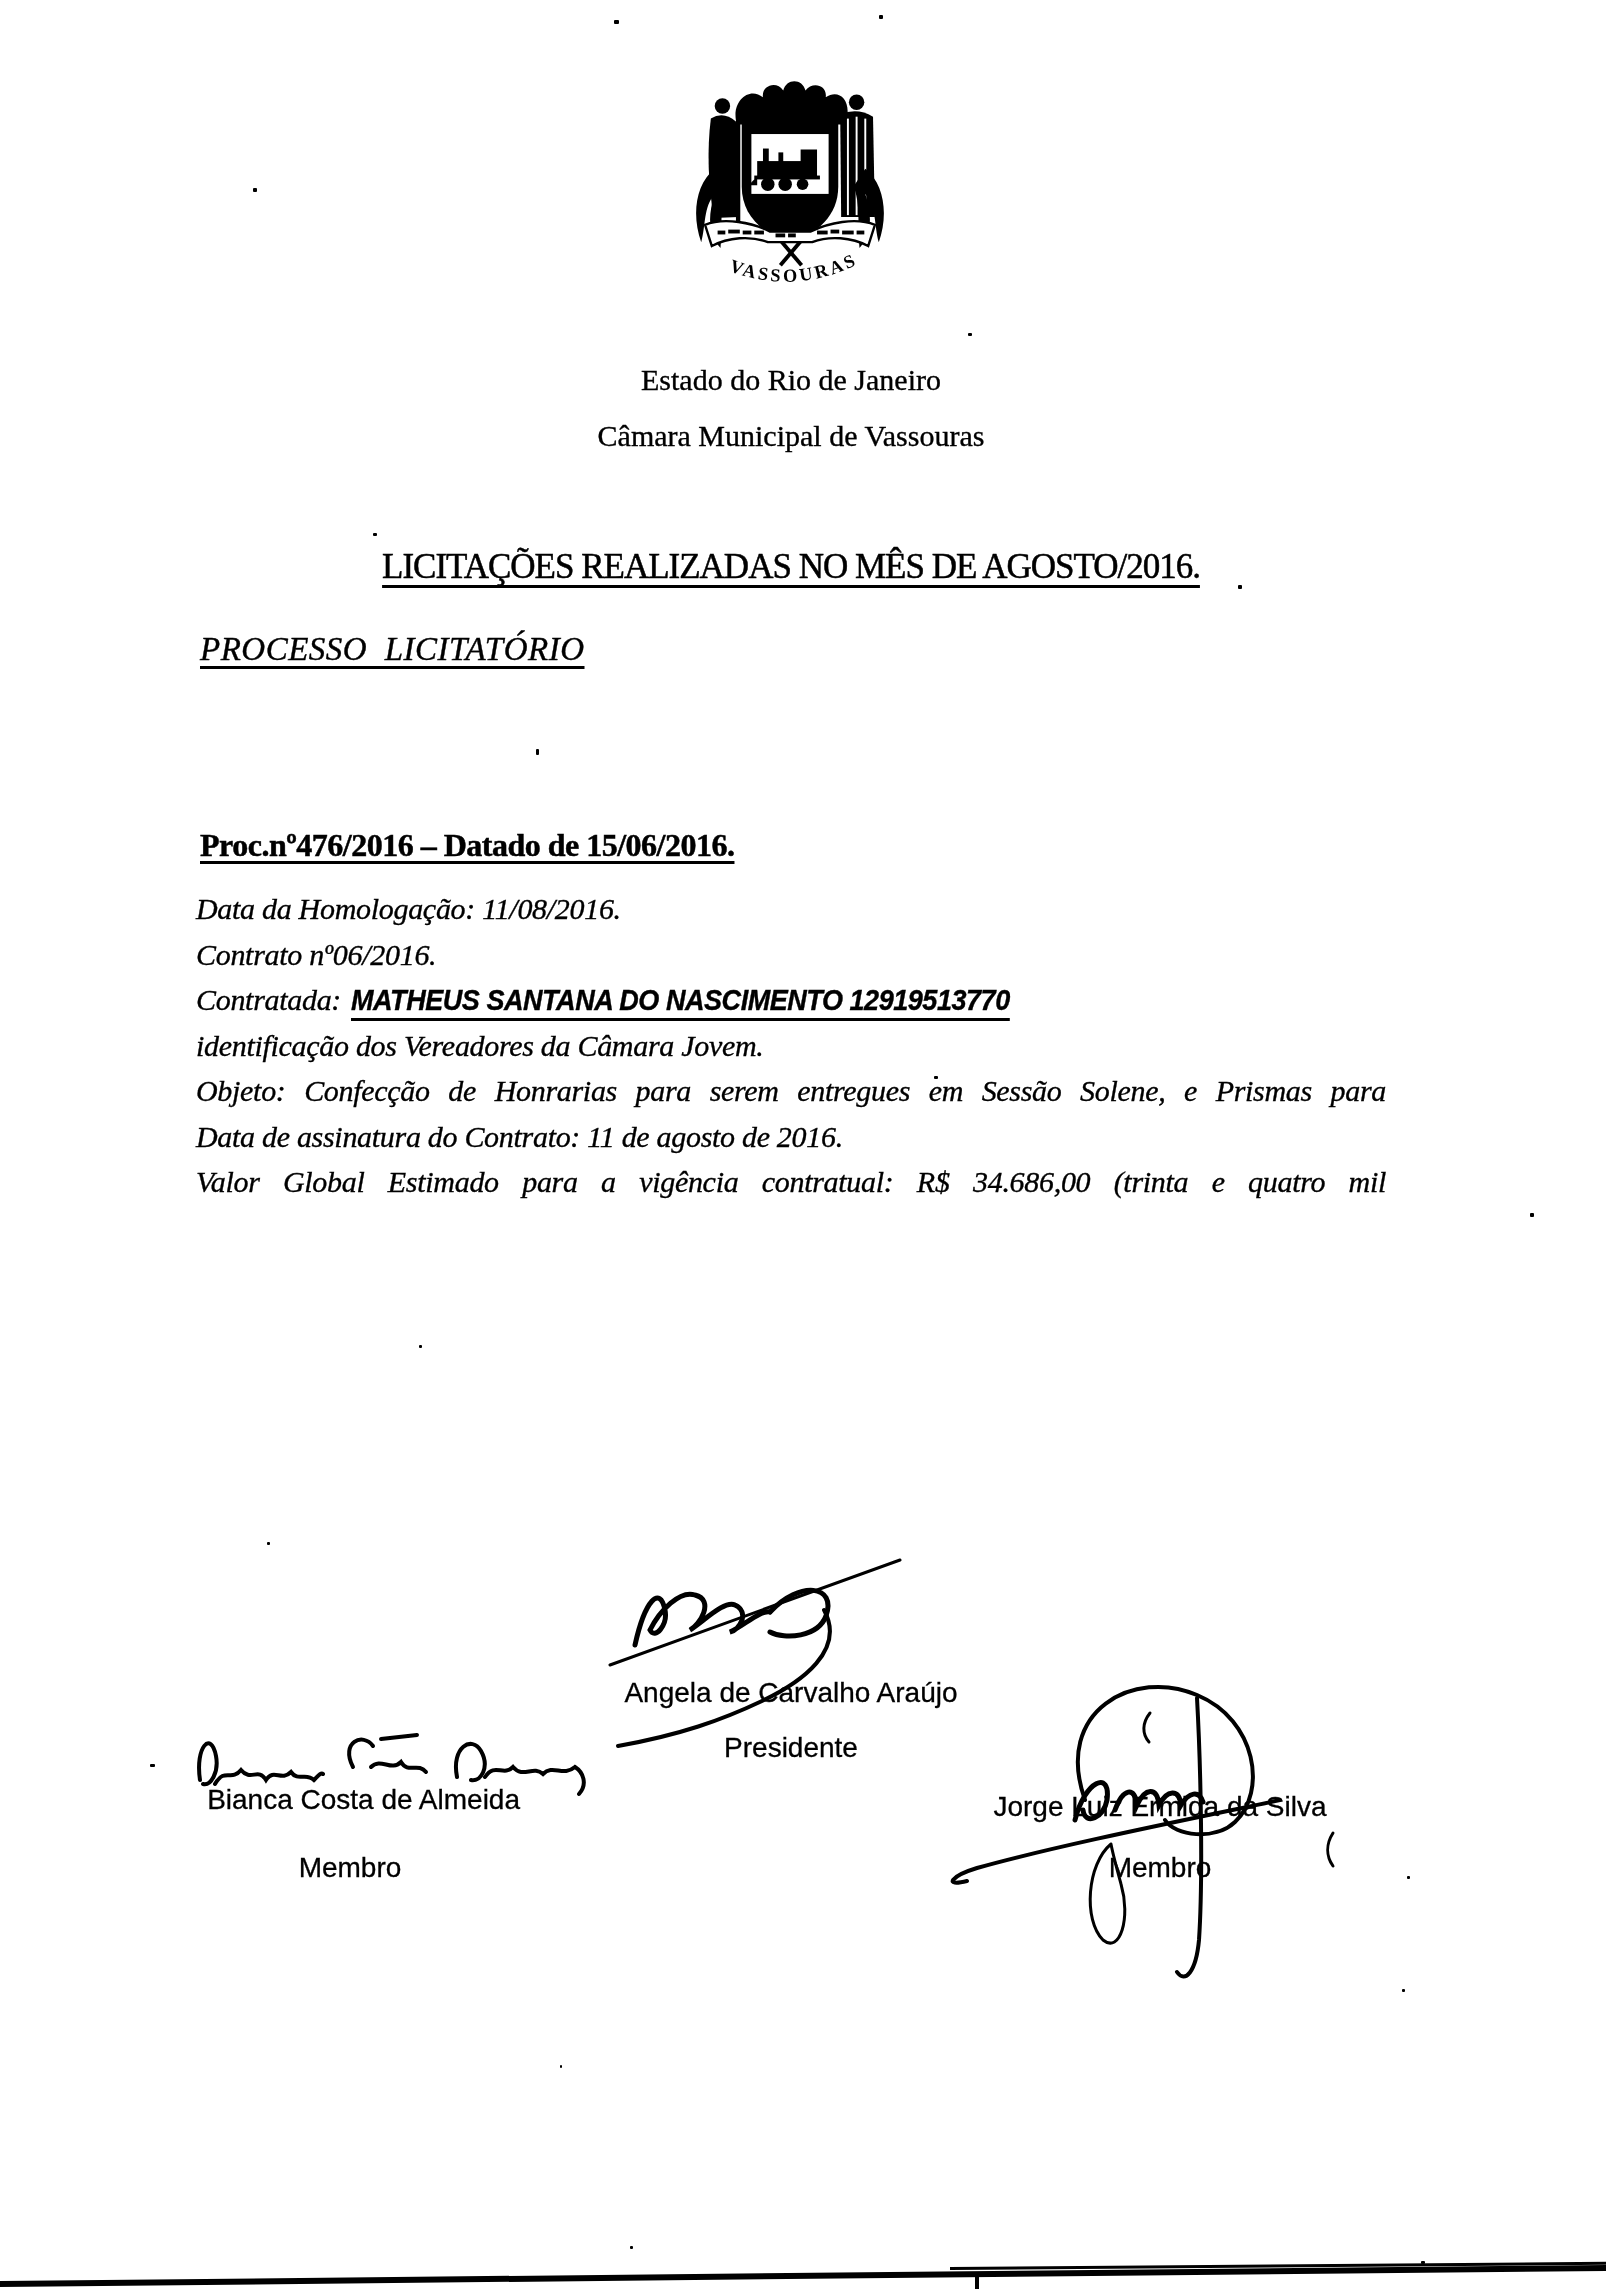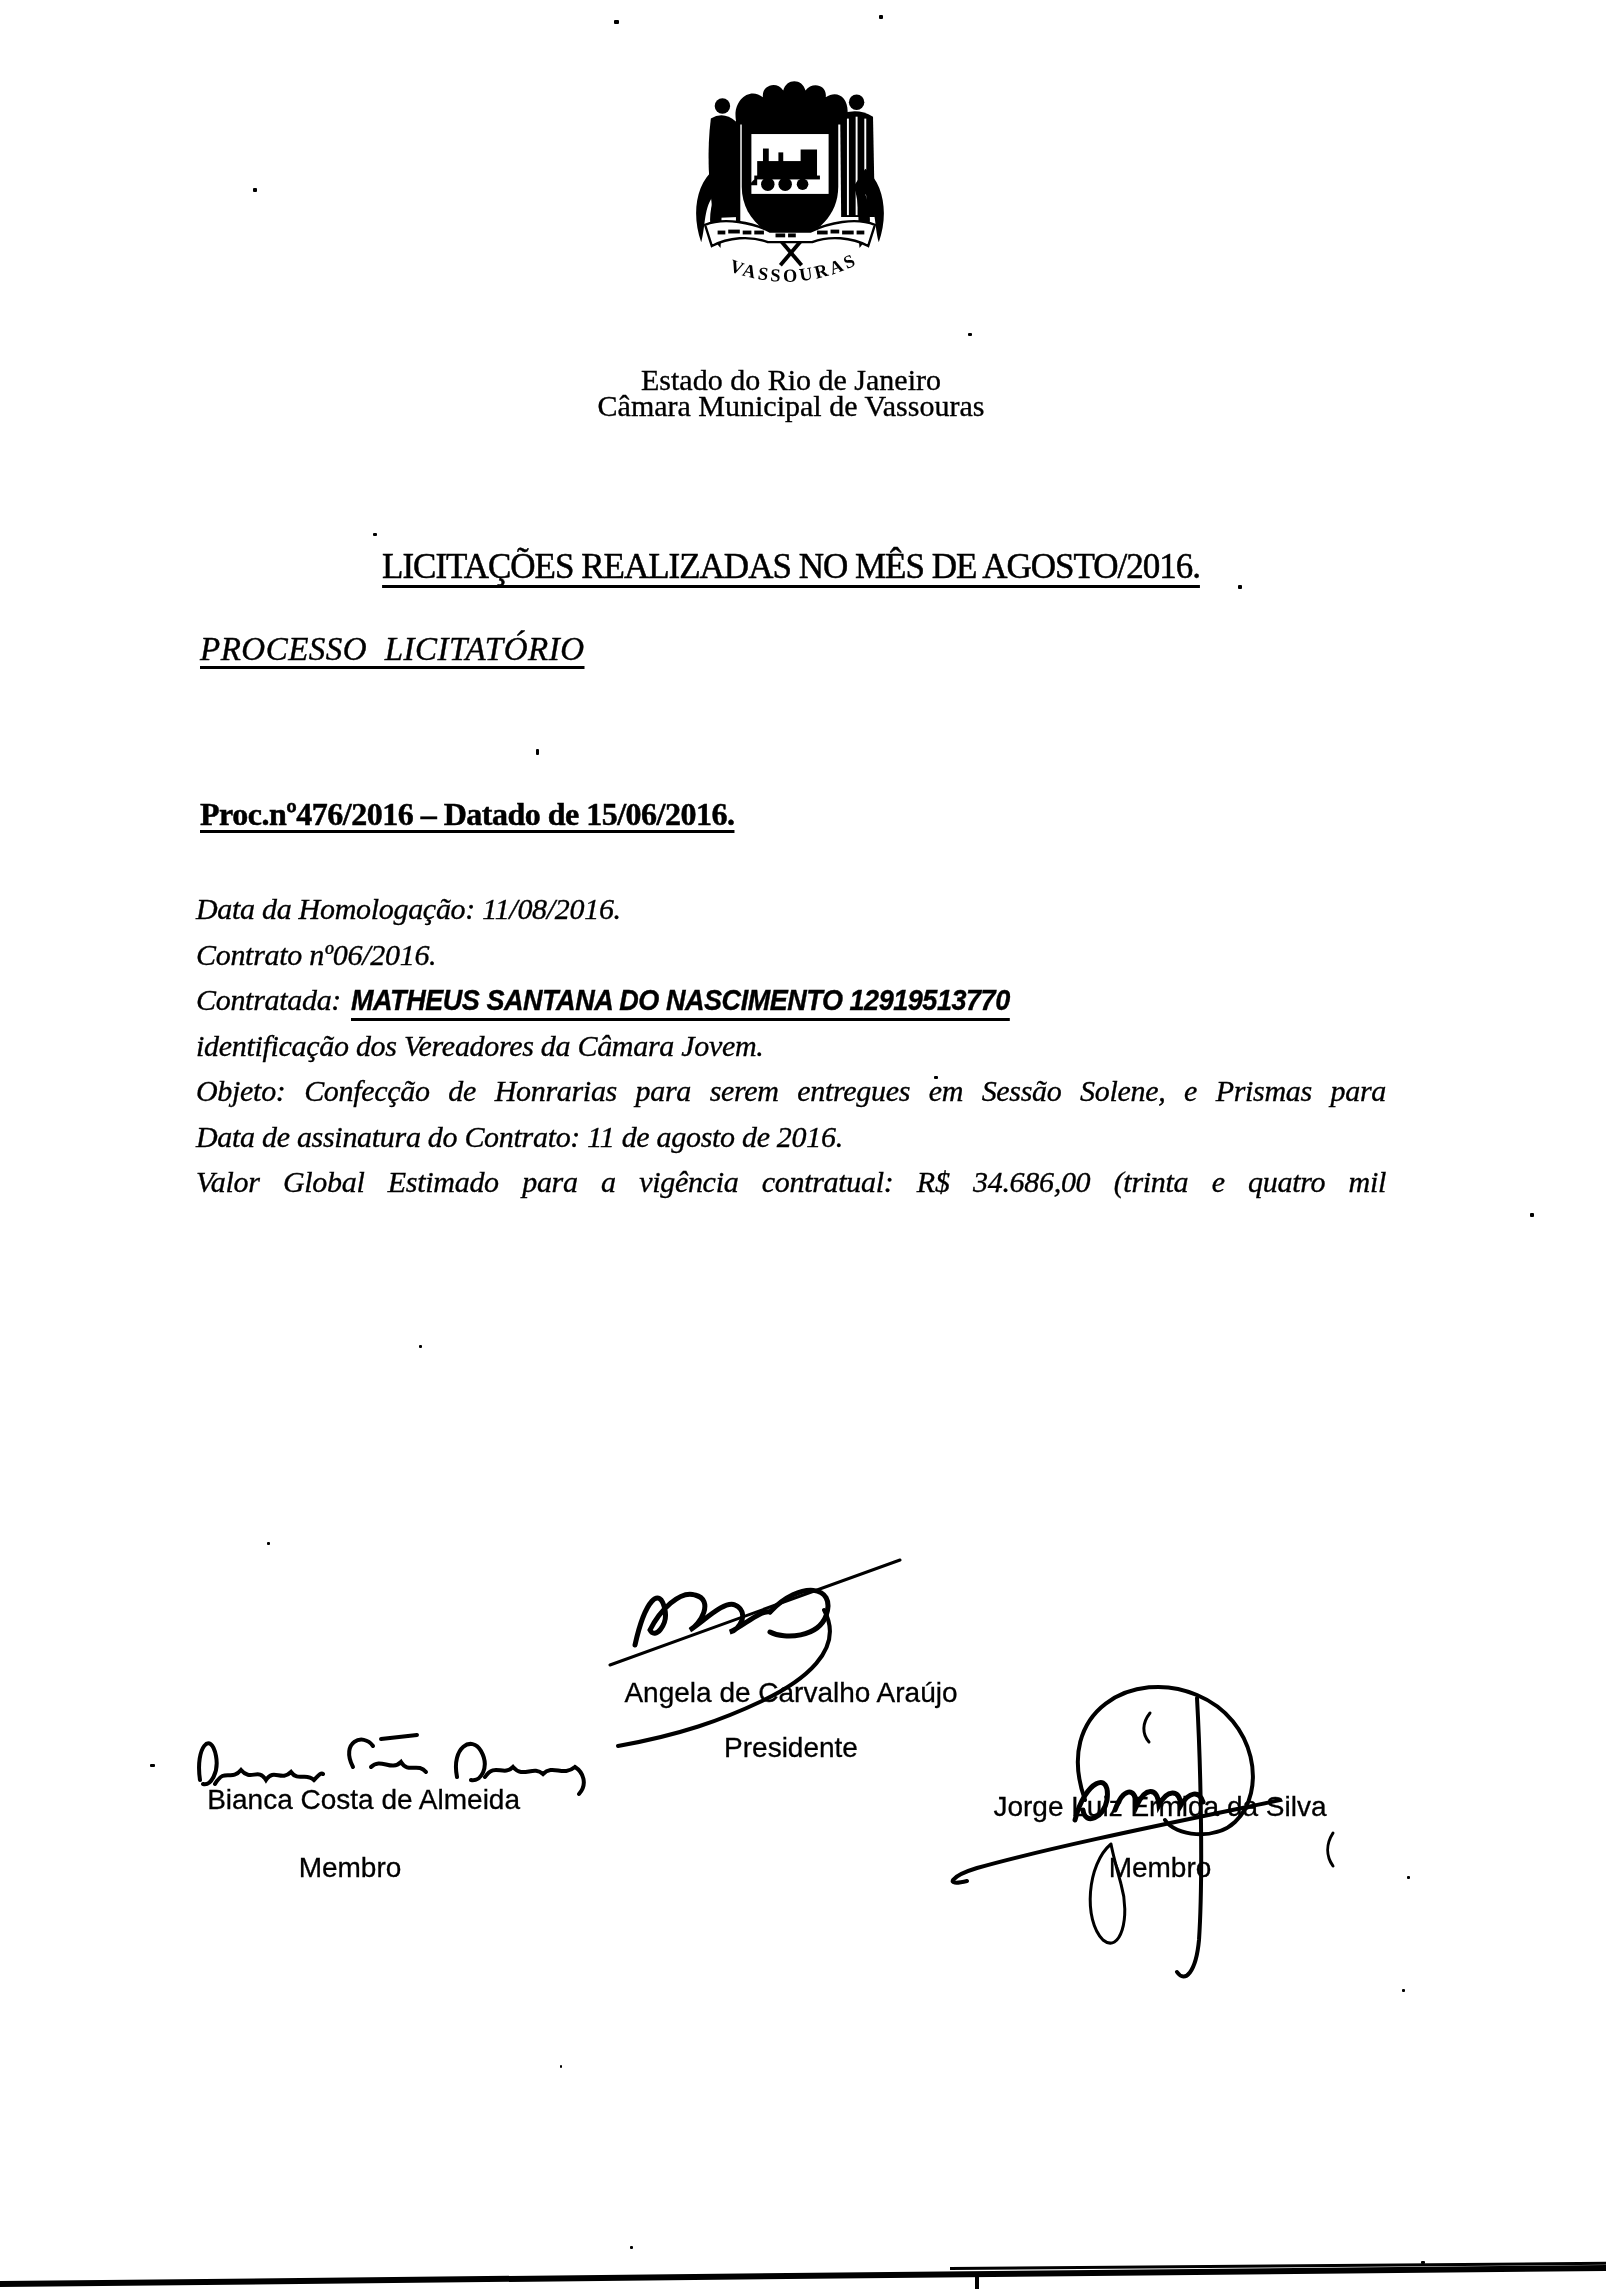--- a/index.html
+++ b/index.html
@@ -19,21 +19,21 @@
     text-decoration:underline; text-decoration-thickness:2.5px; text-underline-offset:7px;
     -webkit-text-stroke:0.5px #000;
   }
   .section-heading {
     font-size:33px; letter-spacing:0.5px;
     text-decoration:underline; text-decoration-thickness:2.5px; text-underline-offset:6px;font-style:italic;
     -webkit-text-stroke:0.4px #000;
   }
   .proc-heading {
     font-size:32px; font-weight:700; letter-spacing:-0.5px;
-    text-decoration:underline; text-decoration-thickness:3px; text-underline-offset:5px;
+    text-decoration:underline; text-decoration-thickness:3px; text-underline-offset:5px;margin-top:31px;
     -webkit-text-stroke:0.5px #000;
   }
   .body-block { left:196px; top:886px; width:1190px;font-style:italic; }
   .bline { font-size:30px; height:45.5px; line-height:45.5px; letter-spacing:-0.3px; white-space:nowrap; }
   .jl { text-align:justify; text-align-last:justify; white-space:normal; }
   .contract-name {
     font-family:"Liberation Sans", sans-serif; font-weight:700; font-size:30px;
     display:inline-block; transform:scaleX(0.9); transform-origin:0 60%;
     letter-spacing:-0.5px; line-height:34px;
     border-bottom:3.5px solid #000; padding-bottom:1px; margin-left:10px;
@@ -108,21 +108,21 @@
       </g>
 
       <path id="crestArc" d="M 28 194 Q 100 226 172 190" fill="none" stroke="none"></path>
       <text font-family="Liberation Serif, serif" font-size="19" font-weight="700" letter-spacing="3">
         <textPath href="#crestArc" startOffset="6%">VASSOURAS</textPath>
       </text>
     </g>
   </svg>
 
   <div class="abs center-band serif hdr-line" style="top:314px;">Estado do Rio de Janeiro</div>
-  <div class="abs center-band serif hdr-line" style="top:340px;">Câmara Municipal de Vassouras</div>
+  <div class="abs center-band serif hdr-line" style="top:370px;">Câmara Municipal de Vassouras</div>
 
   <div class="abs center-band serif doc-title" style="top:503px;">LICITAÇÕES REALIZADAS NO MÊS DE AGOSTO/2016.</div>
 
   <div class="abs serif section-heading" style="left:200px; top:631px;">PROCESSO&nbsp; LICITATÓRIO</div>
 
   <div class="abs serif proc-heading" style="left:200px; top:796px;">Proc.nº476/2016 – Datado de 15/06/2016.</div>
 
   <div class="abs body-block">
     <div class="serif bline">Data da Homologação: 11/08/2016.</div>
     <div class="serif bline">Contrato nº06/2016.</div>

